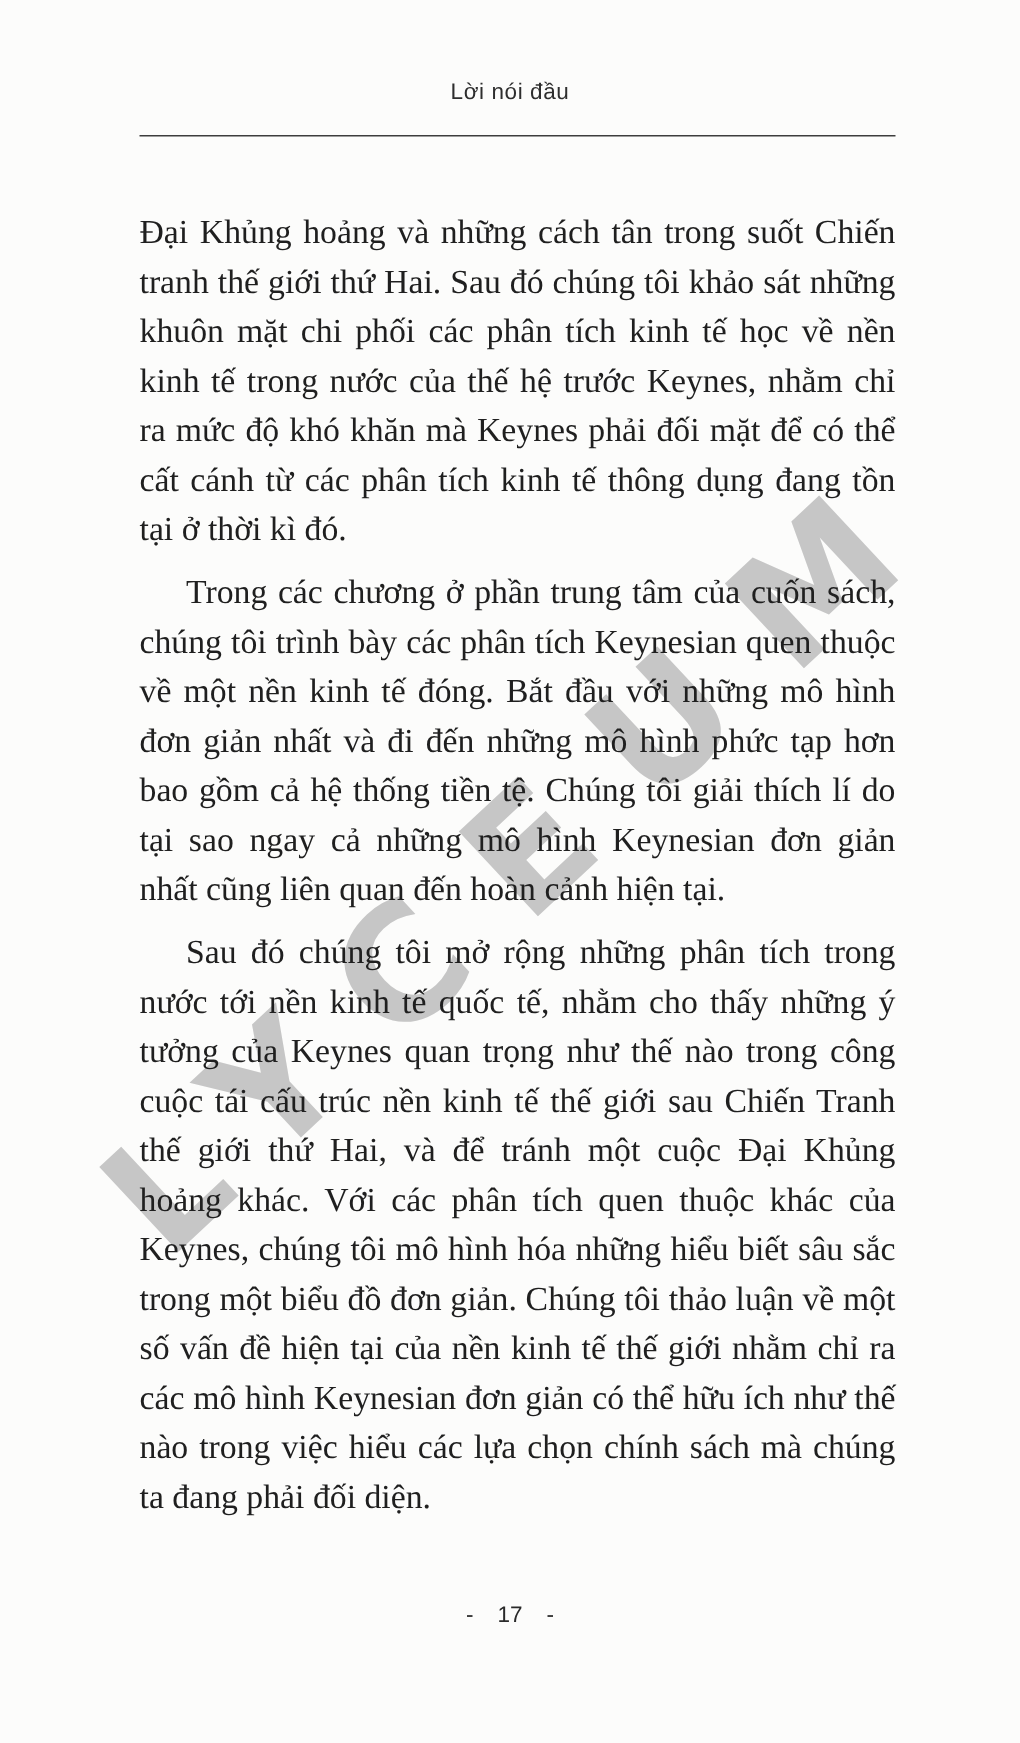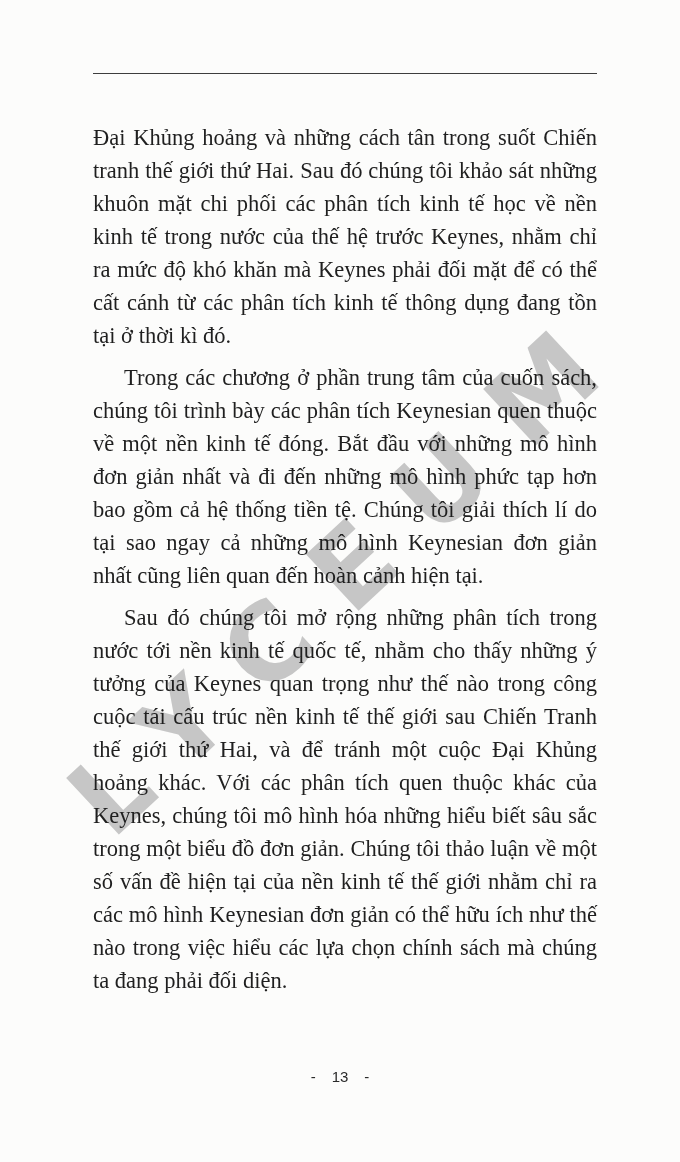--- a/index.html
+++ b/index.html
@@ -71,26 +71,27 @@
   .folio .num{margin:0 16px;}
 </style>
 </head>
 <body>
 
 <div class="page">
 
   <div class="watermark">LYCEUM</div>
 
   <div class="header">
+    <div class="running-head">Lời nói đầu</div>
     <hr class="head-rule">
   </div>
 
   <div class="body">
     <p class="para continued">Đại Khủng hoảng và những cách tân trong suốt Chiến tranh thế giới thứ Hai. Sau đó chúng tôi khảo sát những khuôn mặt chi phối các phân tích kinh tế học về nền kinh tế trong nước của thế hệ trước Keynes, nhằm chỉ ra mức độ khó khăn mà Keynes phải đối mặt để có thể cất cánh từ các phân tích kinh tế thông dụng đang tồn tại ở thời kì đó.</p>
     <p class="para">Trong các chương ở phần trung tâm của cuốn sách, chúng tôi trình bày các phân tích Keynesian quen thuộc về một nền kinh tế đóng. Bắt đầu với những mô hình đơn giản nhất và đi đến những mô hình phức tạp hơn bao gồm cả hệ thống tiền tệ. Chúng tôi giải thích lí do tại sao ngay cả những mô hình Keynesian đơn giản nhất cũng liên quan đến hoàn cảnh hiện tại.</p>
     <p class="para">Sau đó chúng tôi mở rộng những phân tích trong nước tới nền kinh tế quốc tế, nhằm cho thấy những ý tưởng của Keynes quan trọng như thế nào trong công cuộc tái cấu trúc nền kinh tế thế giới sau Chiến Tranh thế giới thứ Hai, và để tránh một cuộc Đại Khủng hoảng khác. Với các phân tích quen thuộc khác của Keynes, chúng tôi mô hình hóa những hiểu biết sâu sắc trong một biểu đồ đơn giản. Chúng tôi thảo luận về một số vấn đề hiện tại của nền kinh tế thế giới nhằm chỉ ra các mô hình Keynesian đơn giản có thể hữu ích như thế nào trong việc hiểu các lựa chọn chính sách mà chúng ta đang phải đối diện.</p>
   </div>
 
   <div class="folio">
-    <span>-</span><span class="num">13</span><span>-</span>
+    <span>-</span><span class="num">17</span><span>-</span>
   </div>
 
 </div>
 
 </body></html>

